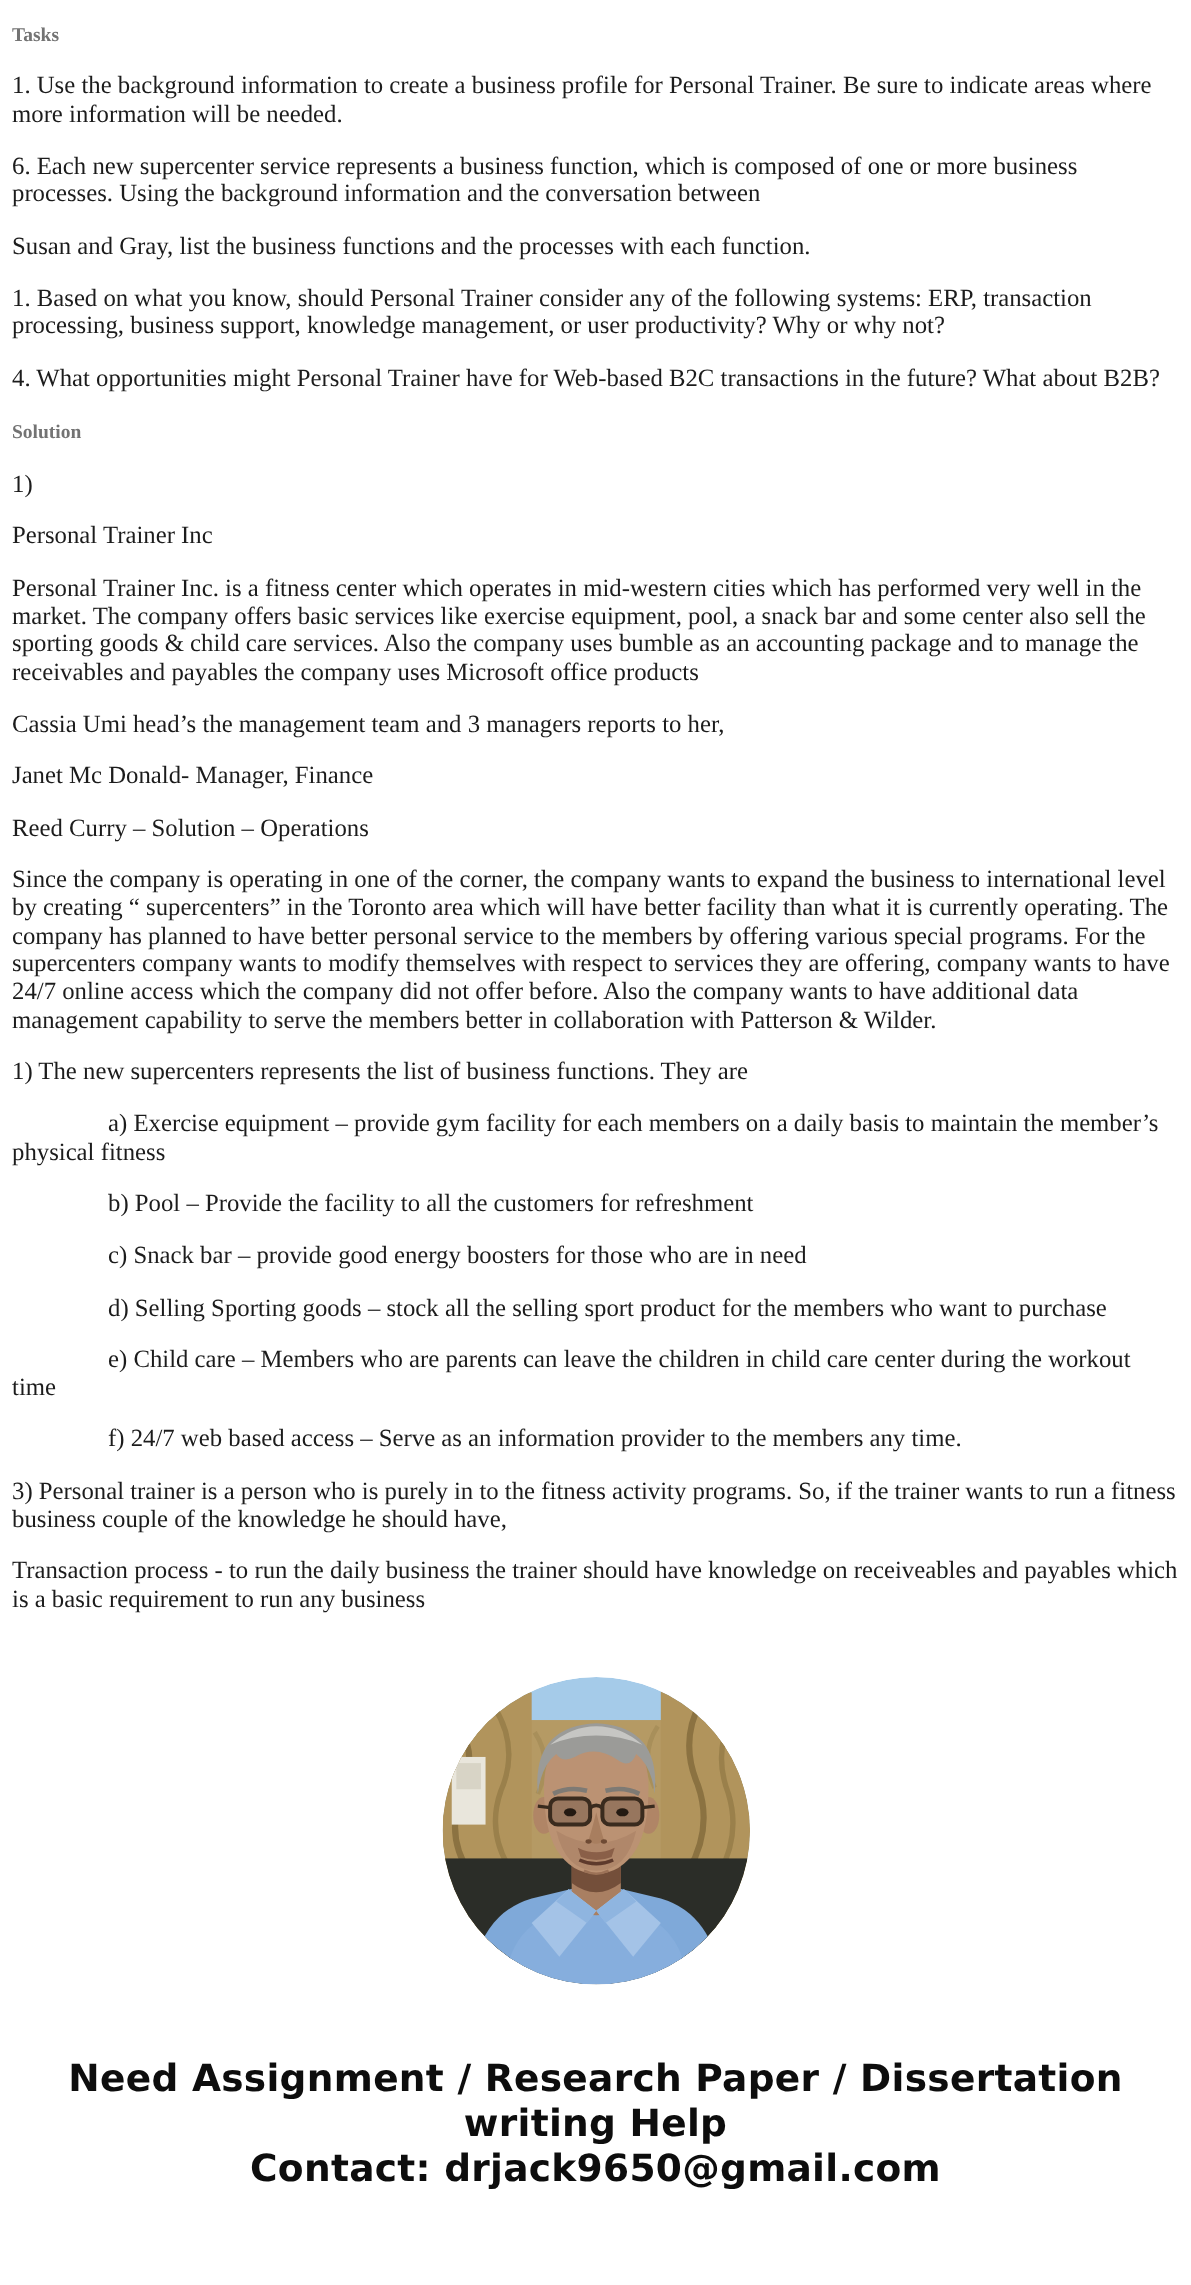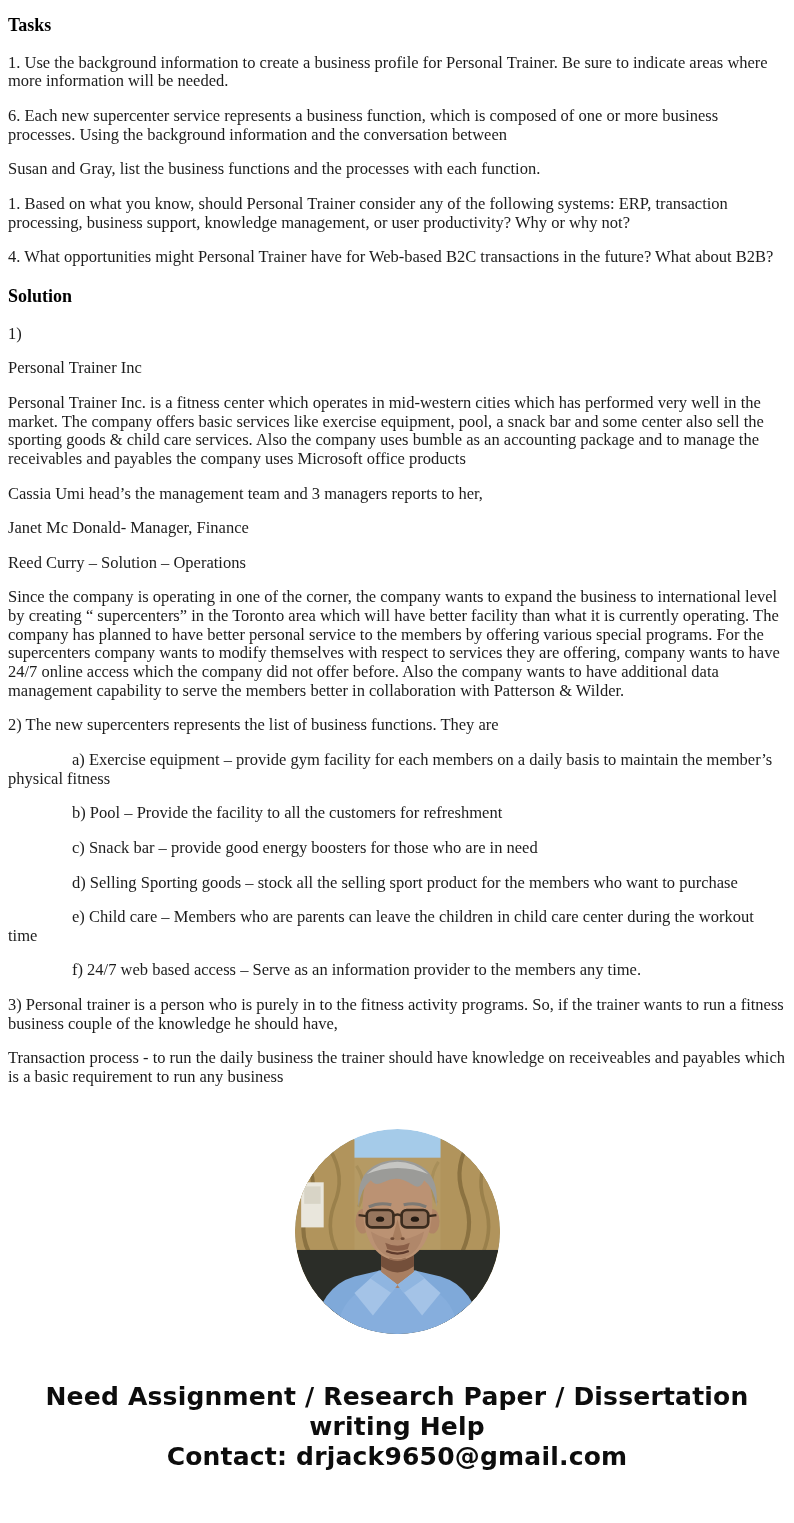--- a/index.html
+++ b/index.html
@@ -3,21 +3,21 @@
 <meta charset="utf-8">
 <style>
   html,body{margin:0;padding:0;background:#ffffff;}
   .page{
     width:794px;height:1523px;box-sizing:border-box;
     padding:8px 8px 0 8px;margin:0 auto;background:#ffffff;
     font-family:"Liberation Serif",serif;font-size:16.5px;line-height:1.13;
     color:#1c1c1c;overflow:hidden;
   }
   .page h3{
-    font-size:18px;font-weight:bold;color:#000000;
+    font-size:13px;font-weight:bold;color:#737373;
     margin:20px 0 18px 0;line-height:1.1;
   }
   .page h3.first{margin-top:8px;}
   .page p{margin:0 0 16px 0;}
   .page p.indent{text-indent:64px;margin-top:15px;}
   .photo-wrap{
     width:205px;height:205px;margin:42px auto 0 auto;
     border-radius:50%;overflow:hidden;
   }
   .photo-wrap svg{display:block;width:205px;height:205px;}
@@ -42,21 +42,21 @@
 
   <h3>Solution</h3>
 
   <p>1)</p>
   <p>Personal Trainer Inc</p>
   <p>Personal Trainer Inc. is a fitness center which operates in mid-western cities which has performed very well in the market. The company offers basic services like exercise equipment, pool, a snack bar and some center also sell the sporting goods &amp; child care services. Also the company uses bumble as an accounting package and to manage the receivables and payables the company uses Microsoft office products</p>
   <p>Cassia Umi head’s the management team and 3 managers reports to her,</p>
   <p>Janet Mc Donald- Manager, Finance</p>
   <p>Reed Curry – Solution – Operations</p>
   <p>Since the company is operating in one of the corner, the company wants to expand the business to international level by creating “ supercenters” in the Toronto area which will have better facility than what it is currently operating. The company has planned to have better personal service to the members by offering various special programs. For the supercenters company wants to modify themselves with respect to services they are offering, company wants to have 24/7 online access which the company did not offer before. Also the company wants to have additional data management capability to serve the members better in collaboration with Patterson &amp; Wilder.</p>
-  <p>2) The new supercenters represents the list of business functions. They are</p>
+  <p>1) The new supercenters represents the list of business functions. They are</p>
   <p class="indent">a) Exercise equipment – provide gym facility for each members on a daily basis to maintain the member’s physical fitness</p>
   <p class="indent">b) Pool – Provide the facility to all the customers for refreshment</p>
   <p class="indent">c) Snack bar – provide good energy boosters for those who are in need</p>
   <p class="indent">d) Selling Sporting goods – stock all the selling sport product for the members who want to purchase</p>
   <p class="indent">e) Child care – Members who are parents can leave the children in child care center during the workout time</p>
   <p class="indent">f) 24/7 web based access – Serve as an information provider to the members any time.</p>
   <p>3) Personal trainer is a person who is purely in to the fitness activity programs. So, if the trainer wants to run a fitness business couple of the knowledge he should have,</p>
   <p>Transaction process - to run the daily business the trainer should have knowledge on receiveables and payables which is a basic requirement to run any business</p>
 
   <div class="photo-wrap">

